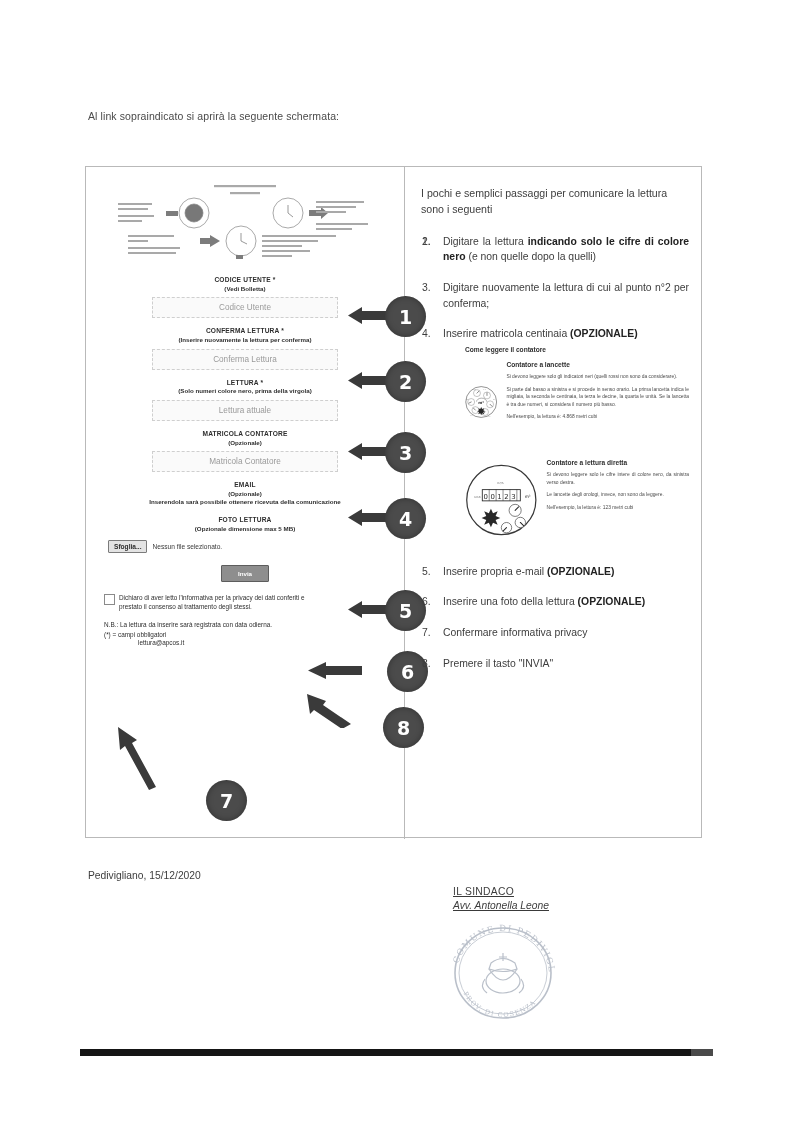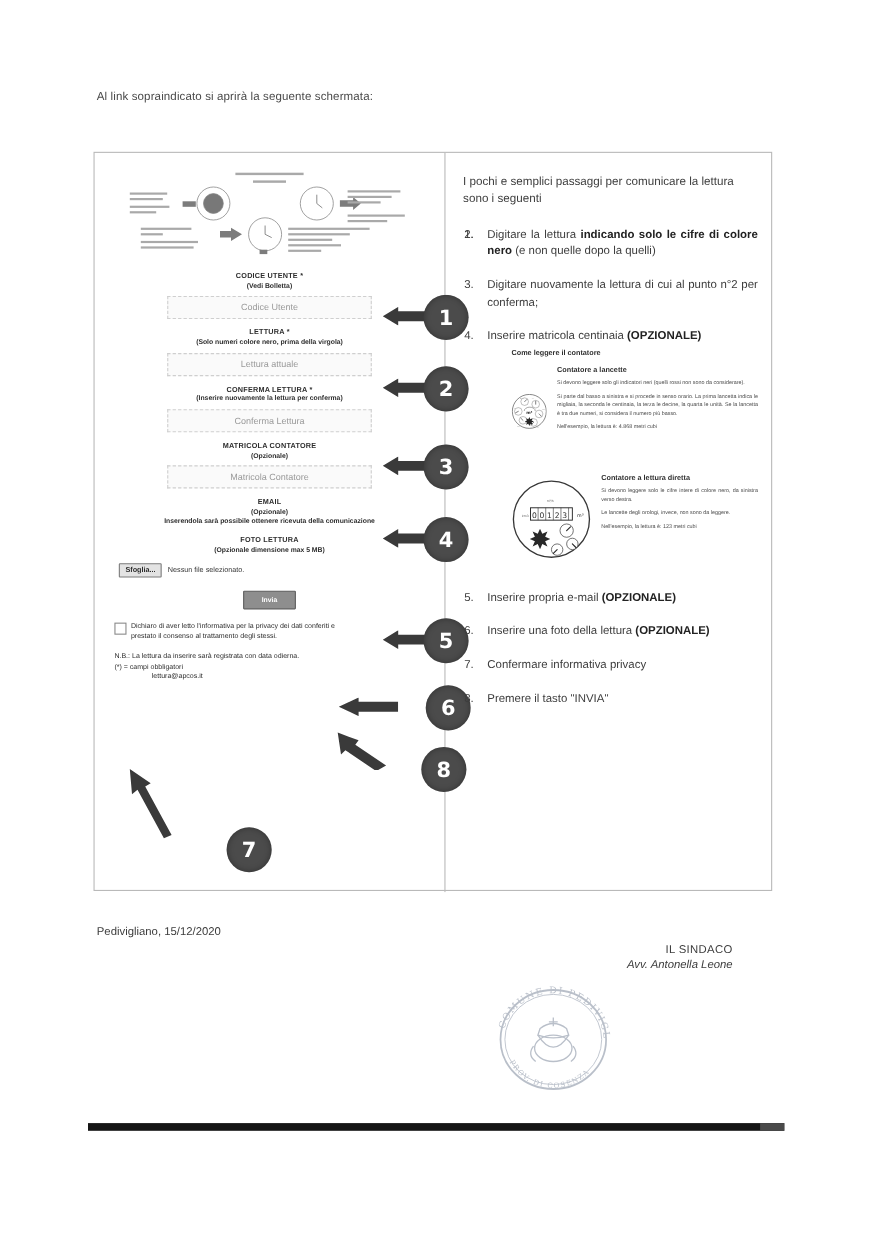--- a/index.html
+++ b/index.html
@@ -1,21 +1,21 @@
 <!DOCTYPE html>
 <html><head>
 <meta charset="utf-8">
 <style>
   html,body{margin:0;padding:0;}
   body{
     width:793px;height:1122px;background:#ffffff;
     font-family:"Liberation Sans", sans-serif;
     color:#3a3a3a;position:relative;overflow:hidden;
   }
-  .page{position:absolute;inset:0;}
+  .page{position:absolute;inset:0;margin-top:28px;}
 
   .intro{
     position:absolute;left:88px;top:82px;
     font-size:10.5px;color:#4a4a4a;letter-spacing:.1px;
   }
 
   
   .framebox{
     position:absolute;left:85px;top:138px;width:617px;height:672px;
     border:1px solid #b9b9b9;background:#fff;box-sizing:border-box;
@@ -105,21 +105,21 @@
   
   .meterblock{margin:3px 0 0 22px;}
   .mtitle{font-size:6.6px;font-weight:bold;color:#2f2f2f;margin-bottom:3px;}
   .mrow{display:flex;gap:9px;align-items:flex-start;margin-top:5px;}
   .mtxt{font-size:4.9px;line-height:1.55;color:#4a4a4a;}
   .mtxt p{margin:0 0 5px 0;}
   .dial{filter:grayscale(1);opacity:.9;}
 
   
   .dateline{position:absolute;left:88px;top:842px;font-size:10.3px;color:#3d3d3d;}
-  .sign{position:absolute;left:476px;top:858px;width:190px;text-align:right;}
+  .sign{position:absolute;left:453px;top:858px;width:190px;text-align:left;text-decoration:underline;}
   .sign .s1{font-size:10.3px;color:#3d3d3d;letter-spacing:.3px;}
   .sign .s2{font-size:10.3px;color:#3d3d3d;font-style:italic;margin-top:3px;}
   .stamp{position:absolute;left:447px;top:895px;width:112px;height:98px;opacity:.38;}
   .blackbar{position:absolute;left:80px;top:1021px;width:633px;height:7px;background:#151515;}
   .blackbar .tail{position:absolute;right:0;top:0;width:22px;height:7px;background:#4a4a4a;}
 </style>
 </head>
 <body>
 
 <div class="page">
@@ -172,29 +172,29 @@
 
       <div class="formwrap">
 
         <div class="grp">
           <div class="flabel">CODICE UTENTE *</div>
           <div class="fsub">(Vedi Bolletta)</div>
           <div class="finput">Codice Utente</div>
         </div>
 
         <div class="grp">
+          <div class="flabel">CONFERMA LETTURA *</div>
+          <div class="fsub">(Inserire nuovamente la lettura per conferma)</div>
+          <div class="finput">Conferma Lettura</div>
+        </div>
+
+        <div class="grp">
           <div class="flabel">LETTURA *</div>
           <div class="fsub">(Solo numeri colore nero, prima della virgola)</div>
           <div class="finput">Lettura attuale</div>
-        </div>
-
-        <div class="grp">
-          <div class="flabel">CONFERMA LETTURA *</div>
-          <div class="fsub">(Inserire nuovamente la lettura per conferma)</div>
-          <div class="finput">Conferma Lettura</div>
         </div>
 
         <div class="grp">
           <div class="flabel">MATRICOLA CONTATORE</div>
           <div class="fsub">(Opzionale)</div>
           <div class="finput">Matricola Contatore</div>
         </div>
 
         <div class="grp">
           <div class="flabel">EMAIL</div>

